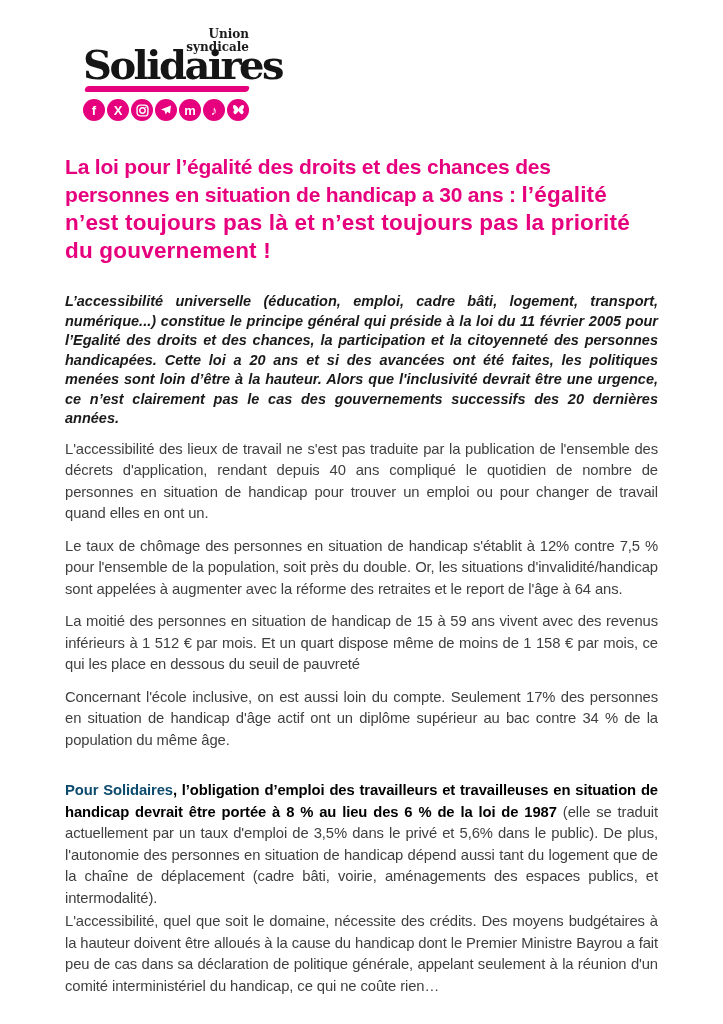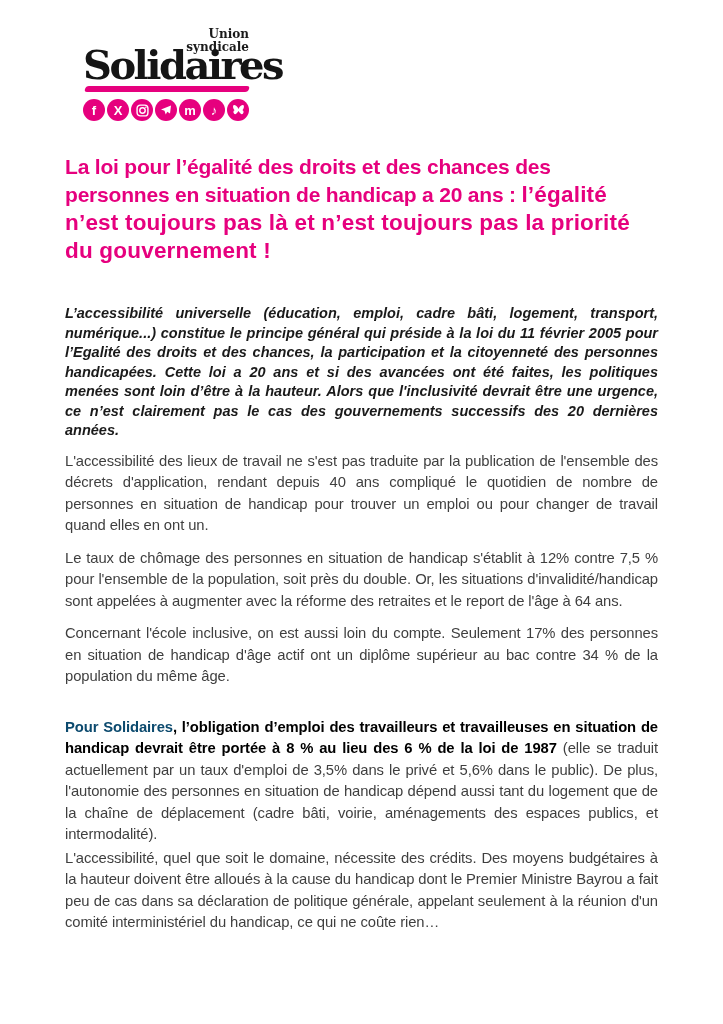--- a/index.html
+++ b/index.html
@@ -89,21 +89,21 @@
     font-size: 21px;
     line-height: 28px;
     letter-spacing: -0.2px;
   }
   .title .title-part2 {
     font-size: 22.5px;
     letter-spacing: 0.2px;
   }
 
   
-  .content { margin-top: 39px; }
+  .content { margin-top: 27px; }
 
   p.intro {
     font-style: italic;
     font-weight: bold;
     color: #1a1a1a;
     font-size: 14.5px;
     line-height: 19.5px;
     text-align: justify;
     margin-bottom: 10px;
   }
@@ -165,30 +165,31 @@
             <path d="M12 9 C10 4 5 1 3 2 C1 3 2 9 5 11 C2 12 2 16 4 18 C6 20 9 18 12 13 C15 18 18 20 20 18 C22 16 22 12 19 11 C22 9 23 3 21 2 C19 1 14 4 12 9 Z"></path>
           </svg>
         </div>
       </div>
     </div>
 
     <div class="press-info">
     </div>
   </div>
 
-  <h1 class="title"><span class="title-part1">La loi pour l’égalité des droits et des chances des personnes en situation de handicap a 20 ans : </span><span class="title-part2">l’égalité n’est toujours pas là et n’est toujours pas la priorité du gouvernement !</span></h1>
+  <h1 class="title"><span class="title-part1">La loi pour l’égalité des droits et des chances des personnes en situation de handicap a 30 ans : </span><span class="title-part2">l’égalité n’est toujours pas là et n’est toujours pas la priorité du gouvernement !</span></h1>
 
   <div class="content">
 
     <p class="intro">L’accessibilité universelle (éducation, emploi, cadre bâti, logement, transport, numérique...) constitue le principe général qui préside à la loi du 11 février 2005 pour l’Egalité des droits et des chances, la participation et la citoyenneté des personnes handicapées. Cette loi a 20 ans et si des avancées ont été faites, les politiques menées sont loin d’être à la hauteur. Alors que l'inclusivité devrait être une urgence, ce n’est clairement pas le cas des gouvernements successifs des 20 dernières années.</p>
 
     <p class="body-par">L'accessibilité des lieux de travail ne s'est pas traduite par la publication de l'ensemble des décrets d'application, rendant depuis 40 ans compliqué le quotidien de nombre de personnes en situation de handicap pour trouver un emploi ou pour changer de travail quand elles en ont un.</p>
 
     <p class="body-par">Le taux de chômage des personnes en situation de handicap s'établit à 12% contre 7,5 % pour l'ensemble de la population, soit près du double. Or, les situations d'invalidité/handicap sont appelées à augmenter avec la réforme des retraites et le report de l'âge à 64 ans.</p>
 
+    <p class="body-par">La moitié des personnes en situation de handicap de 15 à 59 ans vivent avec des revenus inférieurs à 1 512 € par mois. Et un quart dispose même de moins de 1 158 € par mois, ce qui les place en dessous du seuil de pauvreté</p>
 
     <p class="body-par">Concernant l'école inclusive, on est aussi loin du compte. Seulement 17% des personnes en situation de handicap d'âge actif ont un diplôme supérieur au bac contre 34 % de la population du même âge.</p>
 
     <p class="body-par gap-before small-gap"><span class="lead-pink">Pour Solidaires</span><span class="lead-bold">, l’obligation d’emploi des travailleurs et travailleuses en situation de handicap devrait être portée à 8 % au lieu des 6 % de la loi de 1987 </span><span>(elle se traduit actuellement par un taux d'emploi de 3,5% dans le privé et 5,6% dans le public).  De plus, l'autonomie des personnes en situation de handicap dépend aussi tant du logement que de la chaîne de déplacement (cadre bâti, voirie, aménagements des espaces publics, et intermodalité).</span></p>
 
     <p class="body-par">L'accessibilité, quel que soit le domaine, nécessite des crédits. Des moyens budgétaires à la hauteur doivent être alloués à la cause du handicap dont le Premier Ministre Bayrou a fait peu de cas dans sa déclaration de politique générale, appelant seulement à la réunion d'un comité interministériel du handicap, ce qui ne coûte rien…</p>
 
   </div>
 
 </div>

